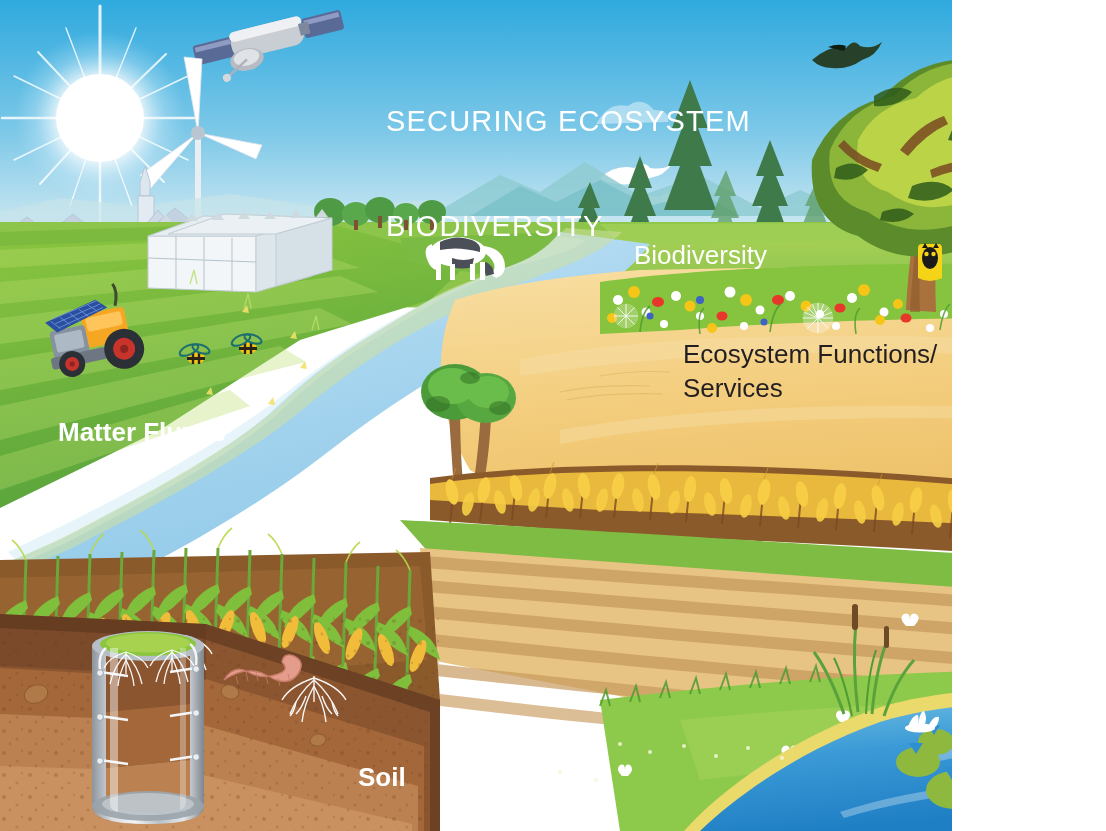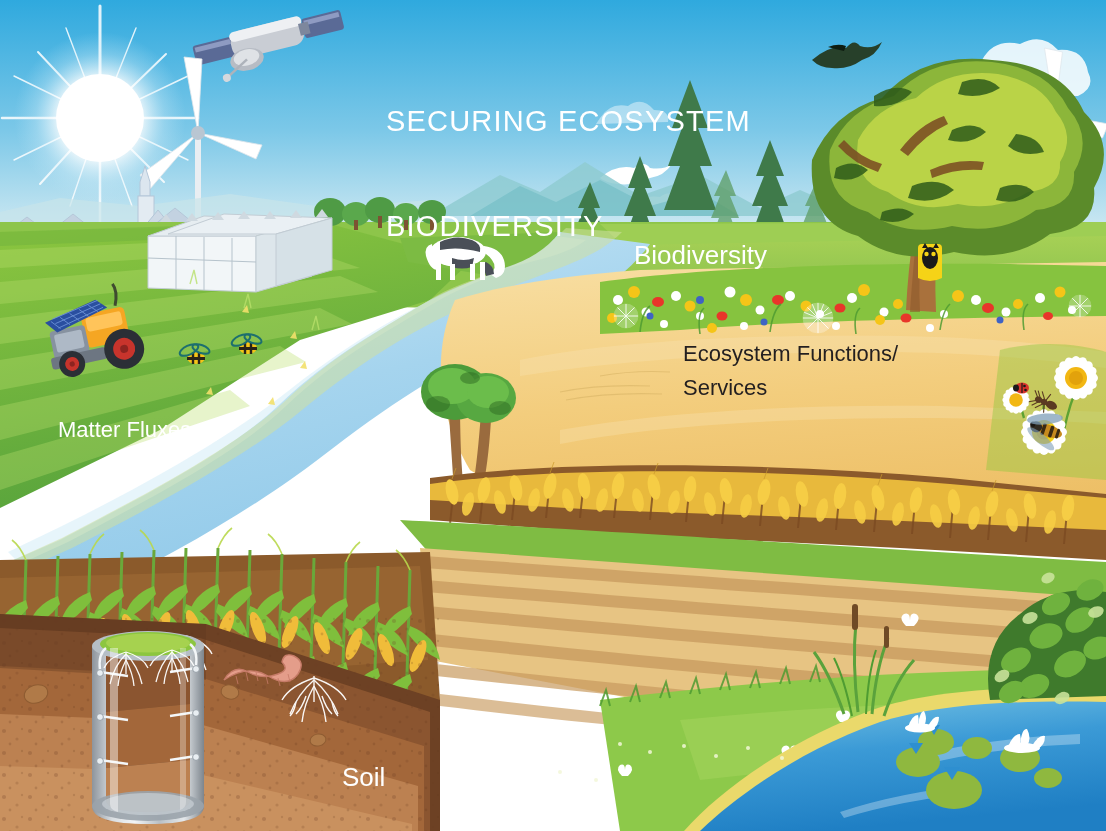--- a/index.html
+++ b/index.html
@@ -1,37 +1,37 @@
 <!DOCTYPE html>
 <html><head>
 <meta charset="utf-8">
 <title>Securing Ecosystem Functions and Biodiversity</title>
 <style>
   html,body{margin:0;padding:0;background:#fff;}
   body{font-family:"Liberation Sans", sans-serif;}
-  #scene{position:relative;width:1106px;height:831px;overflow:hidden;}
+  #scene{position:relative;width:952px;height:831px;overflow:hidden;}
   #scene svg{display:block;width:1106px;height:831px;}
 
   .label{position:absolute;white-space:pre;pointer-events:none;}
   .lbl-title{
     left:386px;top:34px;width:400px;
     font-size:29px;line-height:35px;letter-spacing:1.2px;
     color:#ffffff;font-weight:400;
   }
   .lbl-biodiversity{
     left:634px;top:240px;font-size:26px;color:#ffffff;
   }
   .lbl-ecofunc{
-    left:683px;top:337px;width:330px;font-size:22px;line-height:34px;color:#231f20;
+    left:683px;top:337px;width:330px;font-size:26px;line-height:34px;color:#231f20;
   }
   .lbl-matter{
-    left:58px;top:417px;font-size:22px;color:#ffffff;
+    left:58px;top:417px;font-size:26px;color:#ffffff;font-weight:bold;
   }
   .lbl-soil{
-    left:342px;top:762px;font-size:26px;color:#ffffff;
+    left:358px;top:762px;font-size:26px;color:#ffffff;font-weight:bold;
   }
 </style>
 </head>
 <body>
 
 <div id="scene">
 
 <svg viewBox="0 0 1106 831" xmlns="http://www.w3.org/2000/svg">
   <defs>
     <linearGradient id="skyGrad" x1="0" y1="0" x2="0" y2="1">

